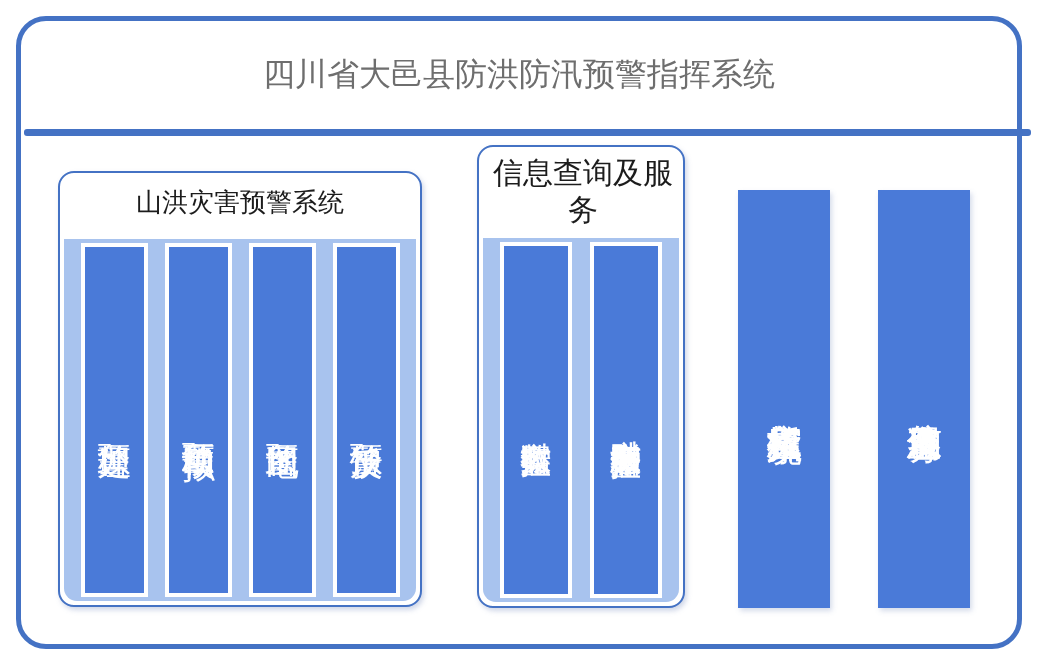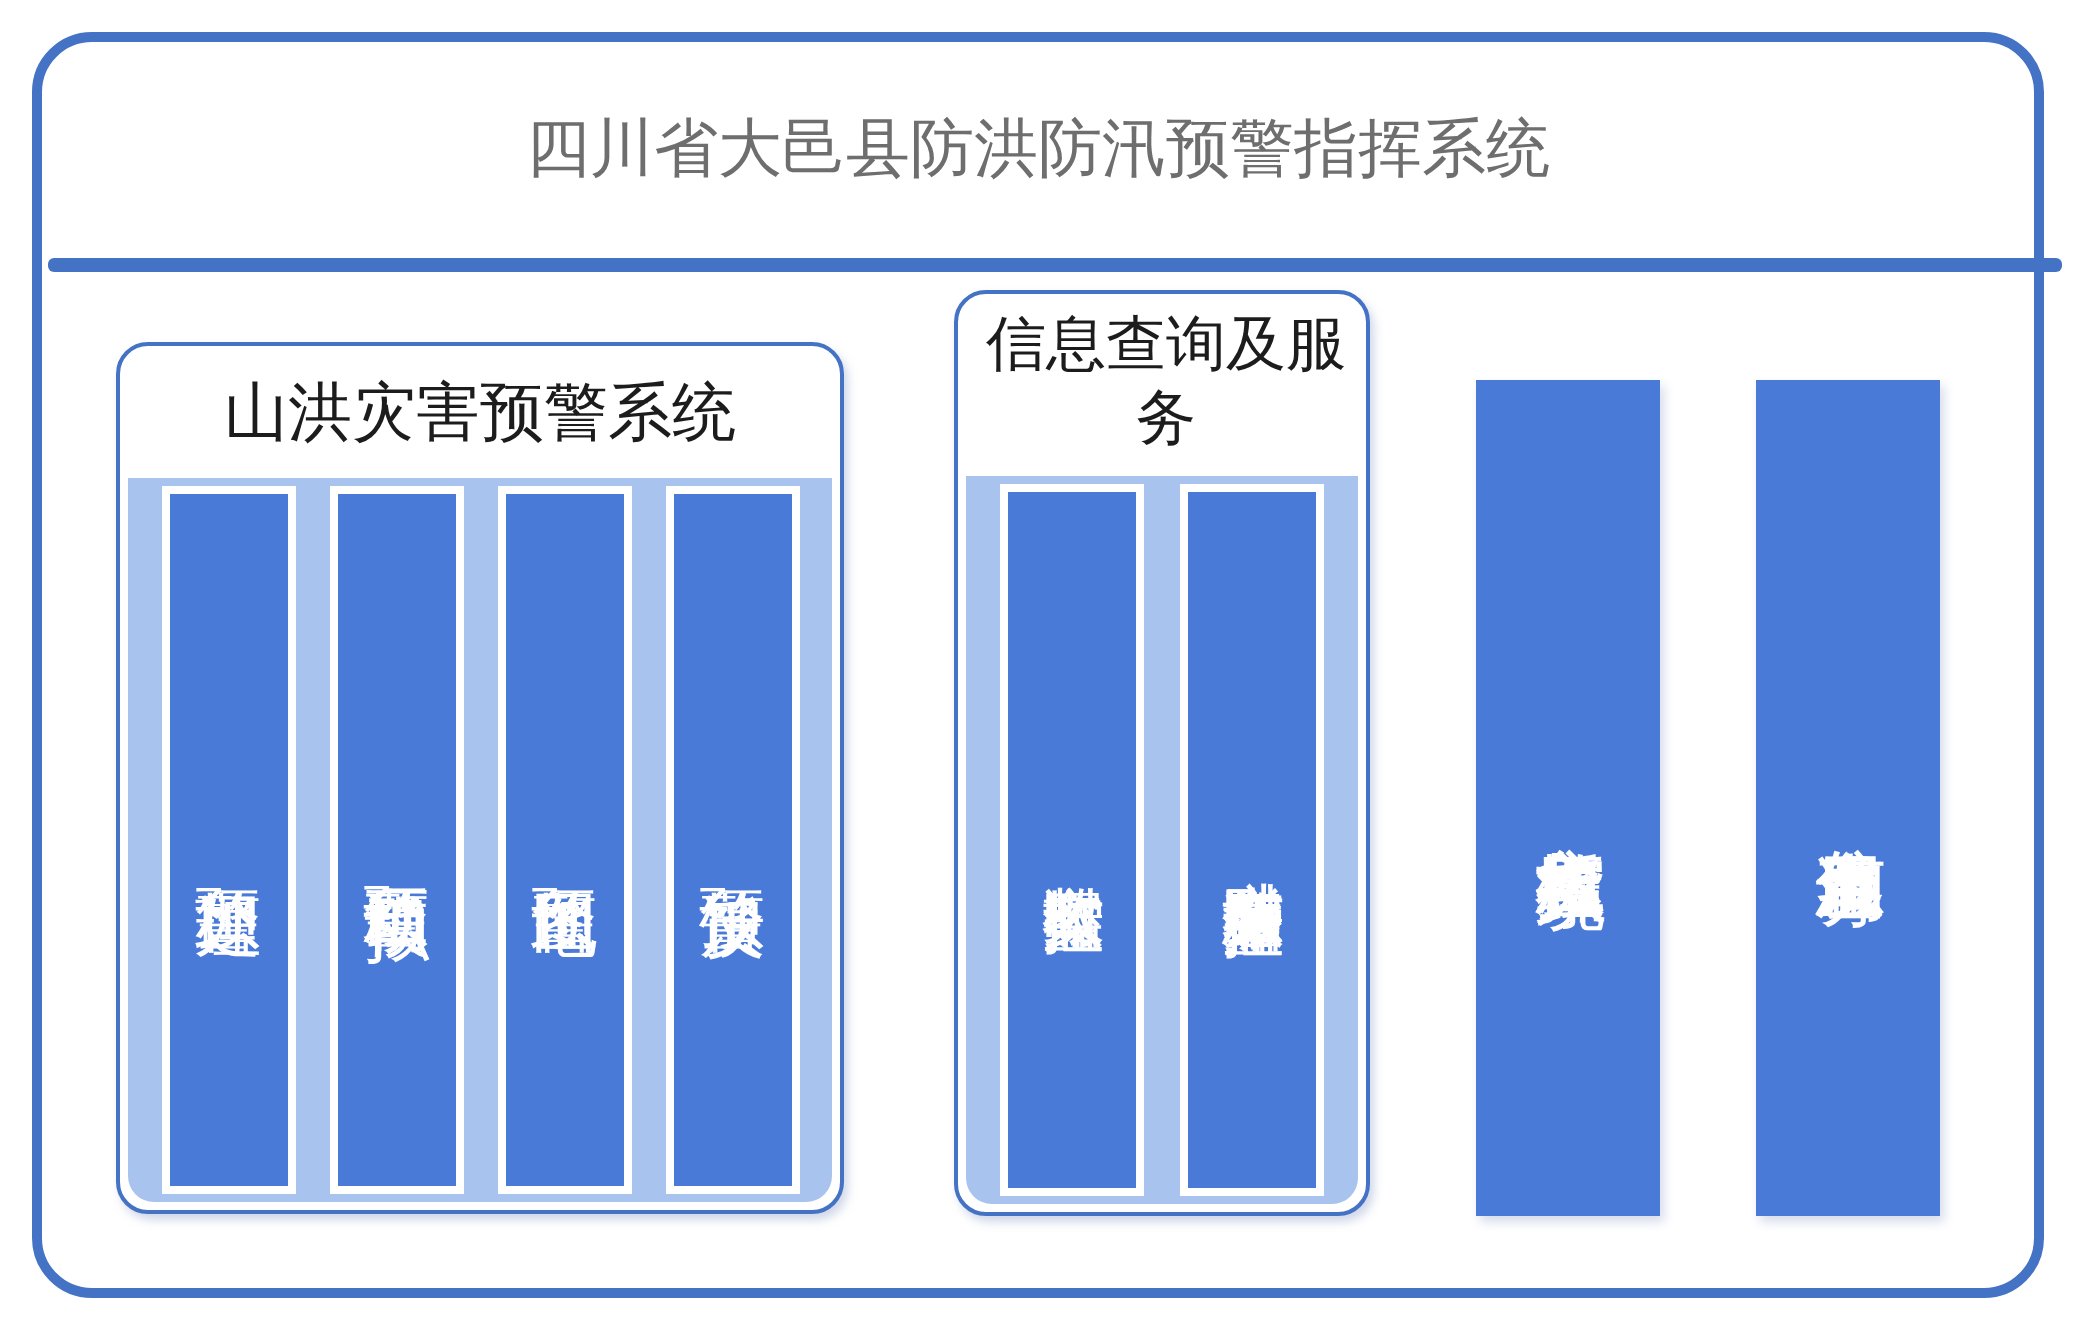--- a/index.html
+++ b/index.html
@@ -95,21 +95,21 @@
     text-align:center;
     white-space:normal;
   }
 
   
   #panel-warning{
     left:58px; top:171px; width:364px; height:436px;
   }
   #panel-warning .group-header{
     top:12px;
-    font-size:32px;
+    font-size:26px;
   }
   #panel-warning .group-body{
     top:66px;
     gap:17px;
     padding:4px 12px;
     box-sizing:border-box;
   }
   #panel-warning .vcard{
     width:67px;
     font-size:33px;

